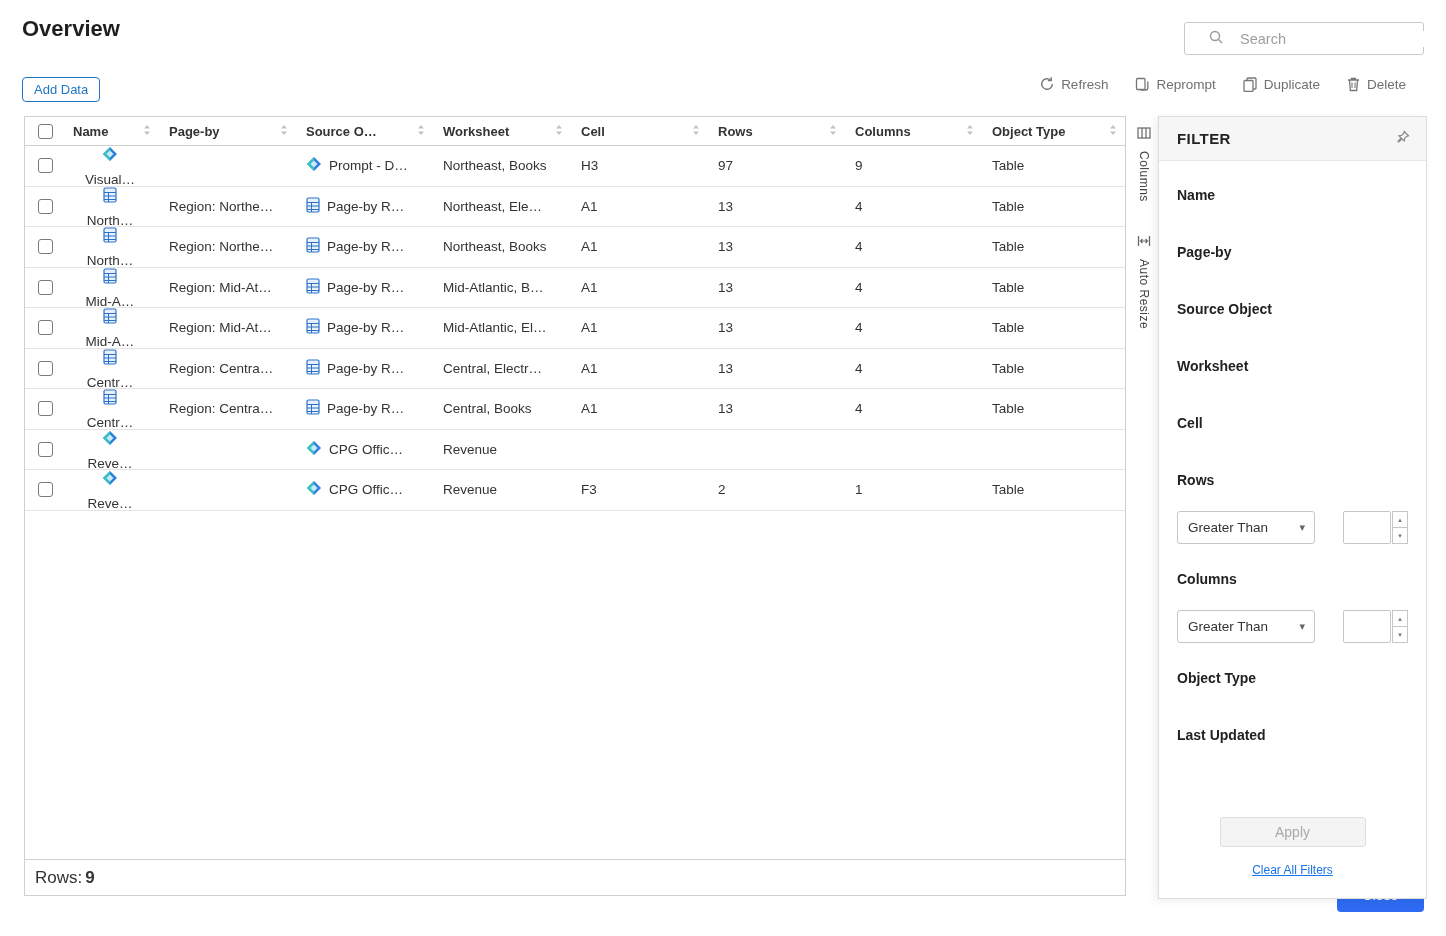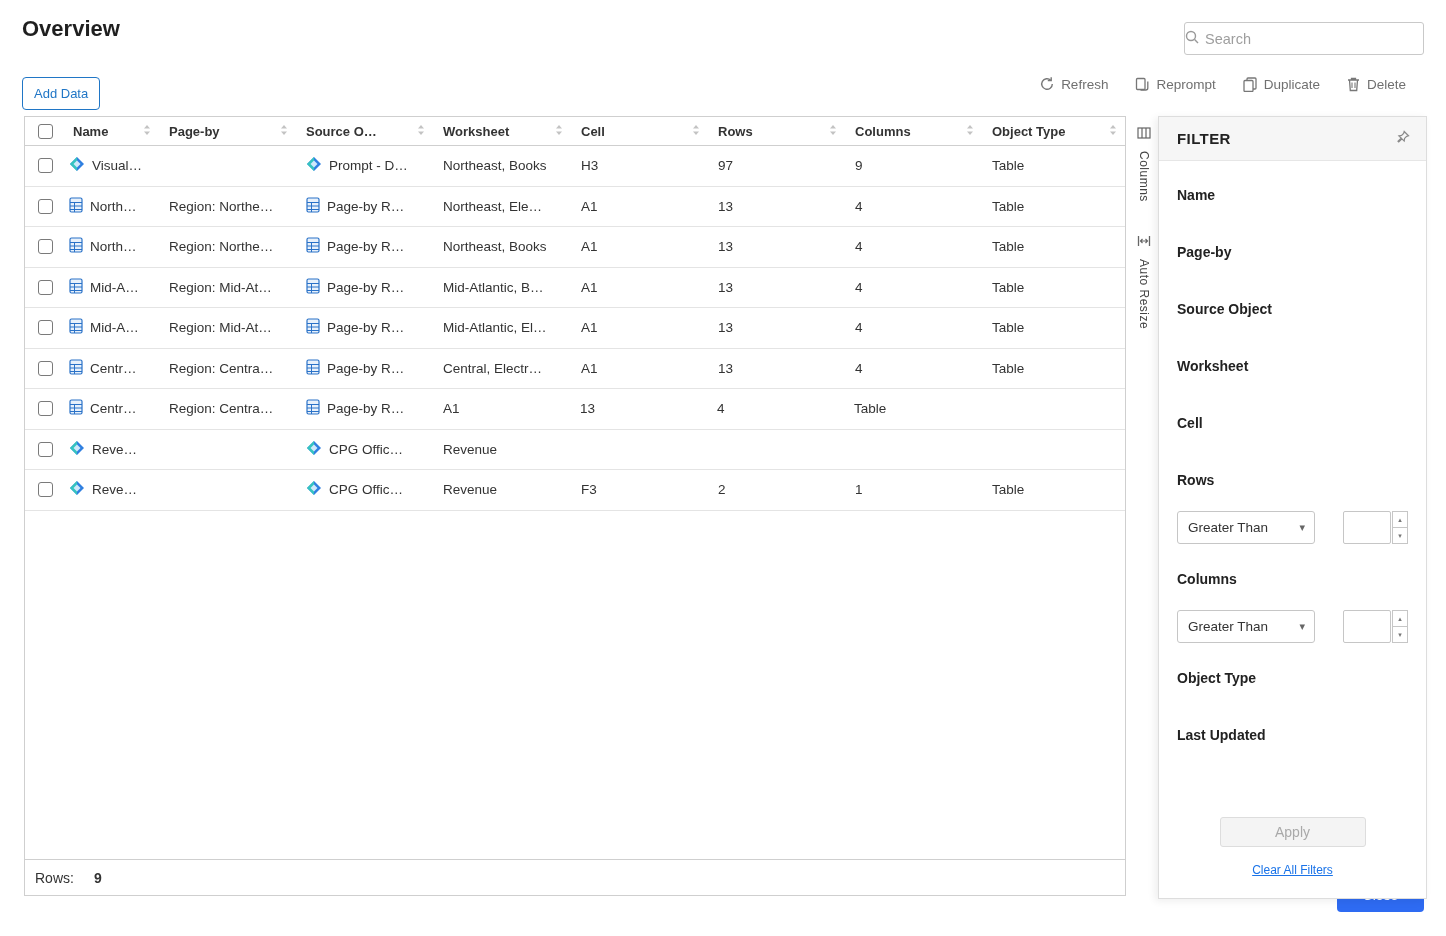--- a/index.html
+++ b/index.html
@@ -4,59 +4,59 @@
 <style>
   * { box-sizing: border-box; margin: 0; padding: 0; }
   html, body { width: 1446px; height: 936px; overflow: hidden; }
   body { font-family: "Liberation Sans", "DejaVu Sans", sans-serif; background: #fff; color: #333; }
   .app { position: relative; width: 1446px; height: 936px; background: #fff; }
 
   .page-title { position: absolute; left: 22px; top: 16px; font-size: 22px; font-weight: 700; color: #1f1f1f; }
 
   .search-box { position: absolute; right: 22px; top: 22px; width: 240px; height: 33px;
     border: 1px solid #c9c9c9; border-radius: 3px; display: flex; align-items: center;
-    padding: 0 0; gap: 6px; background: #fff; }
+    padding: 0 24px; gap: 17px; background: #fff; }
   .search-input { border: none; outline: none; flex: 1; font-size: 14.5px; color: #333; font-family: inherit; }
   .search-input::placeholder { color: #9e9e9e; }
 
-  .add-data-btn { position: absolute; left: 22px; top: 77px; height: 33px; padding: 0 11px;
+  .add-data-btn { position: absolute; left: 22px; top: 77px; height: 25px; padding: 0 11px;
     font-size: 13px; color: #2076c6; border: 1px solid #2076c6; border-radius: 4px;
     background: #fff; cursor: pointer; font-family: inherit; }
 
   .toolbar-actions { position: absolute; right: 40px; top: 76px; display: flex; gap: 26px; align-items: center; }
   .tb-btn { display: flex; align-items: center; gap: 6px; background: none; border: none;
     color: #707070; font-size: 13.5px; cursor: pointer; font-family: inherit; }
   .tb-btn svg { display: block; }
 
   
   .table-wrap { position: absolute; left: 24px; top: 116px; width: 1102px; height: 780px;
     border: 1px solid #cfcfcf; background: #fff; }
   .thead { display: flex; height: 29px; border-bottom: 1px solid #cfcfcf; }
   .th { display: flex; align-items: center; justify-content: space-between;
     padding: 0 8px 0 10px; font-size: 13px; font-weight: 700; color: #333; height: 100%; cursor: pointer; }
   .tr { display: flex; height: 40.5px; align-items: center; border-bottom: 1px solid #e4e4e4; cursor: pointer; }
   .td { display: flex; align-items: center; padding: 0 8px 0 10px; height: 100%;
     font-size: 13.5px; color: #333; overflow: hidden; white-space: nowrap; }
   .col-check { width: 38px; padding: 0 0 0 13px; justify-content: flex-start; }
   .col-name { width: 96px; }
-  .td.col-name { padding-left: 6px; gap: 7px; }
+  .td.col-name { padding-left: 6px; gap: 7px; flex-direction: column; }
   .col-pageby { width: 137px; }
   .col-source { width: 137px; }
   .td.col-source { gap: 7px; }
   .col-worksheet { width: 138px; }
   .col-cell { width: 137px; }
   .col-rows { width: 137px; }
   .col-cols { width: 137px; }
   .col-type { flex: 1; }
   .cb { width: 15px; height: 15px; border: 1.6px solid #7a7a7a; border-radius: 3px;
     background: #fff; display: inline-block; flex: 0 0 auto; cursor: pointer; }
   .cell-text { overflow: hidden; text-overflow: ellipsis; }
   .tfoot { position: absolute; bottom: 0; left: 0; right: 0; height: 36px;
     border-top: 1px solid #cfcfcf; display: flex; align-items: center; padding-left: 10px;
-    font-size: 14px; background: #fff; gap: 20px; }
+    font-size: 17px; background: #fff; gap: 3px; }
 
   
   .side-tabs { position: absolute; left: 1130px; top: 126px; width: 28px; }
   .side-tab { display: flex; flex-direction: column; align-items: center; margin-bottom: 32px; cursor: pointer; }
   .side-tab .vlabel { writing-mode: vertical-rl; font-size: 12px; color: #444; margin-top: 7px; letter-spacing: 0.5px; }
 
   
   .filter-panel { position: absolute; left: 1158px; top: 116px; width: 269px; height: 783px;
     background: #fff; border: 1px solid #ddd; box-shadow: -3px 2px 8px rgba(0,0,0,0.07); z-index: 5; }
   .fp-header { height: 44px; background: #f6f6f6; border-bottom: 1px solid #e6e6e6;
@@ -463,20 +463,23 @@
             <span class="cell-text">Region: Centra…</span>
           </div>
           <div class="td col-source">
 
             <span><svg width="14" height="16" viewBox="0 0 14 16">
                 <rect x="1" y="1" width="12" height="14" rx="1.5" fill="#e8f1fb" stroke="#2a72c8" stroke-width="1.2"></rect>
                 <path d="M1 5.5h12M1 9h12M1 12.5h12M5.5 5.5V15" stroke="#2a72c8" stroke-width="1" fill="none"></path>
               </svg></span>
             <span class="cell-text">Page-by R…</span>
           </div>
+          <div class="td col-worksheet">
+            <span class="cell-text">Central, Books</span>
+          </div>
           <div class="td col-cell">
             <span class="cell-text">A1</span>
           </div>
           <div class="td col-rows">
             <span class="cell-text">13</span>
           </div>
           <div class="td col-cols">
             <span class="cell-text">4</span>
           </div>
           <div class="td col-type">

